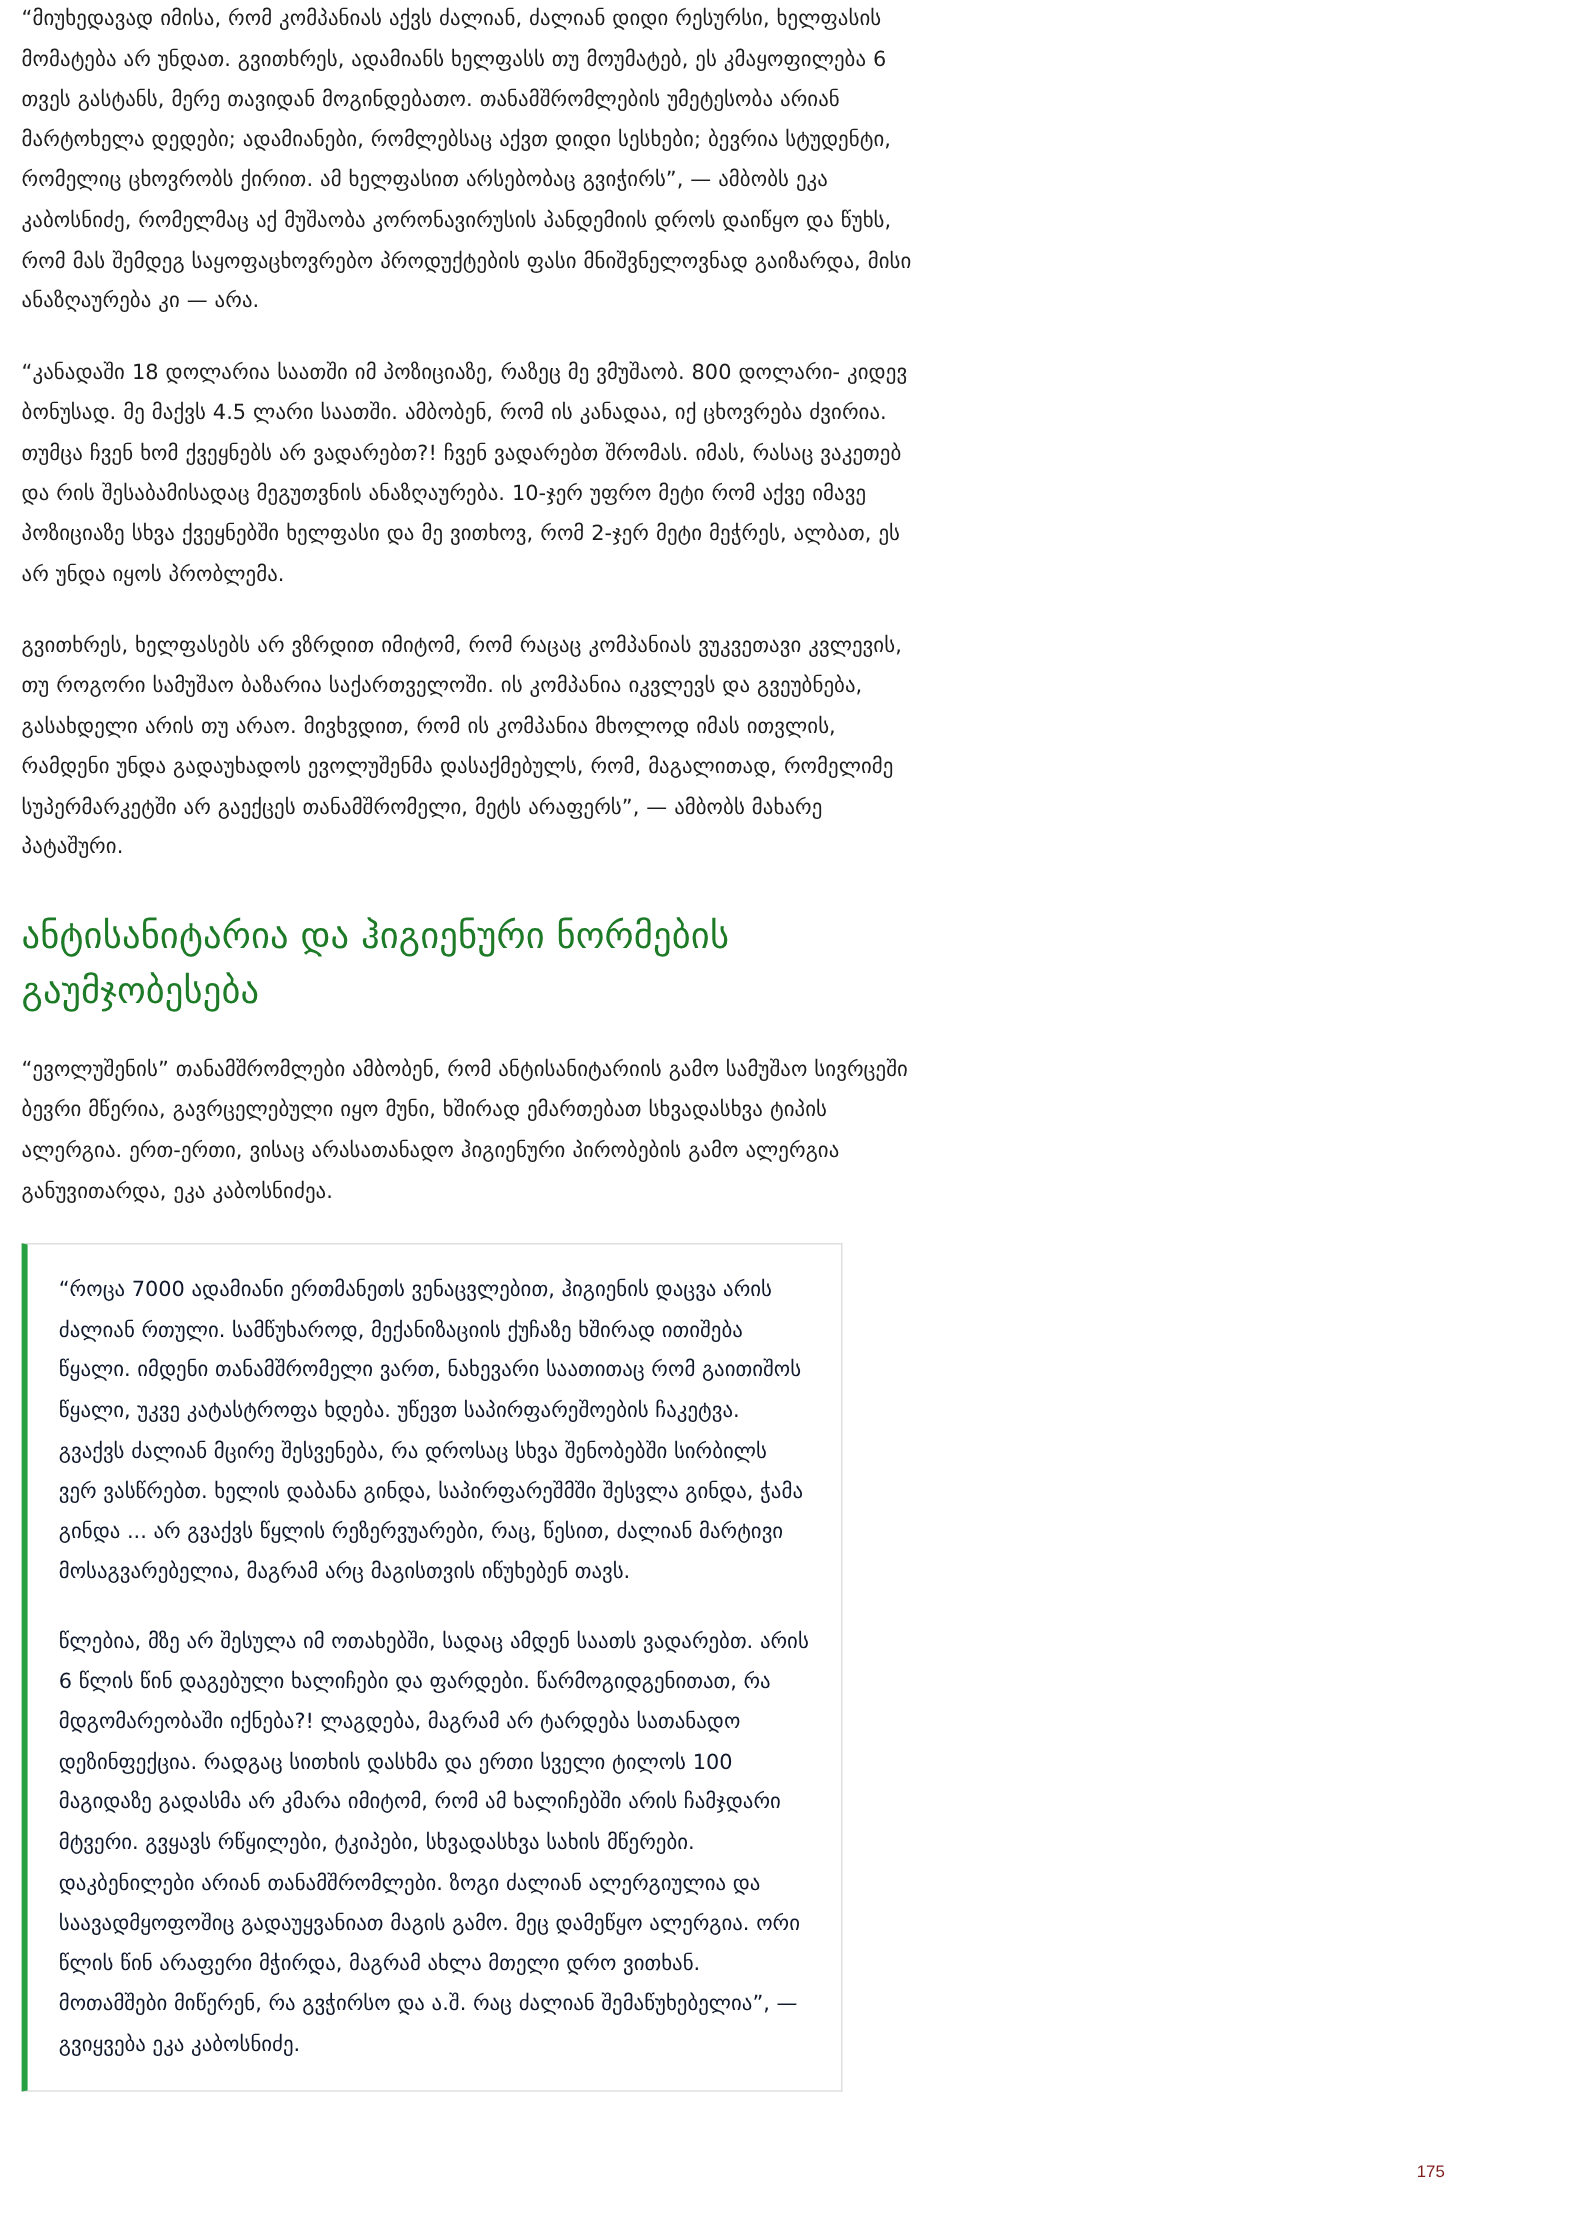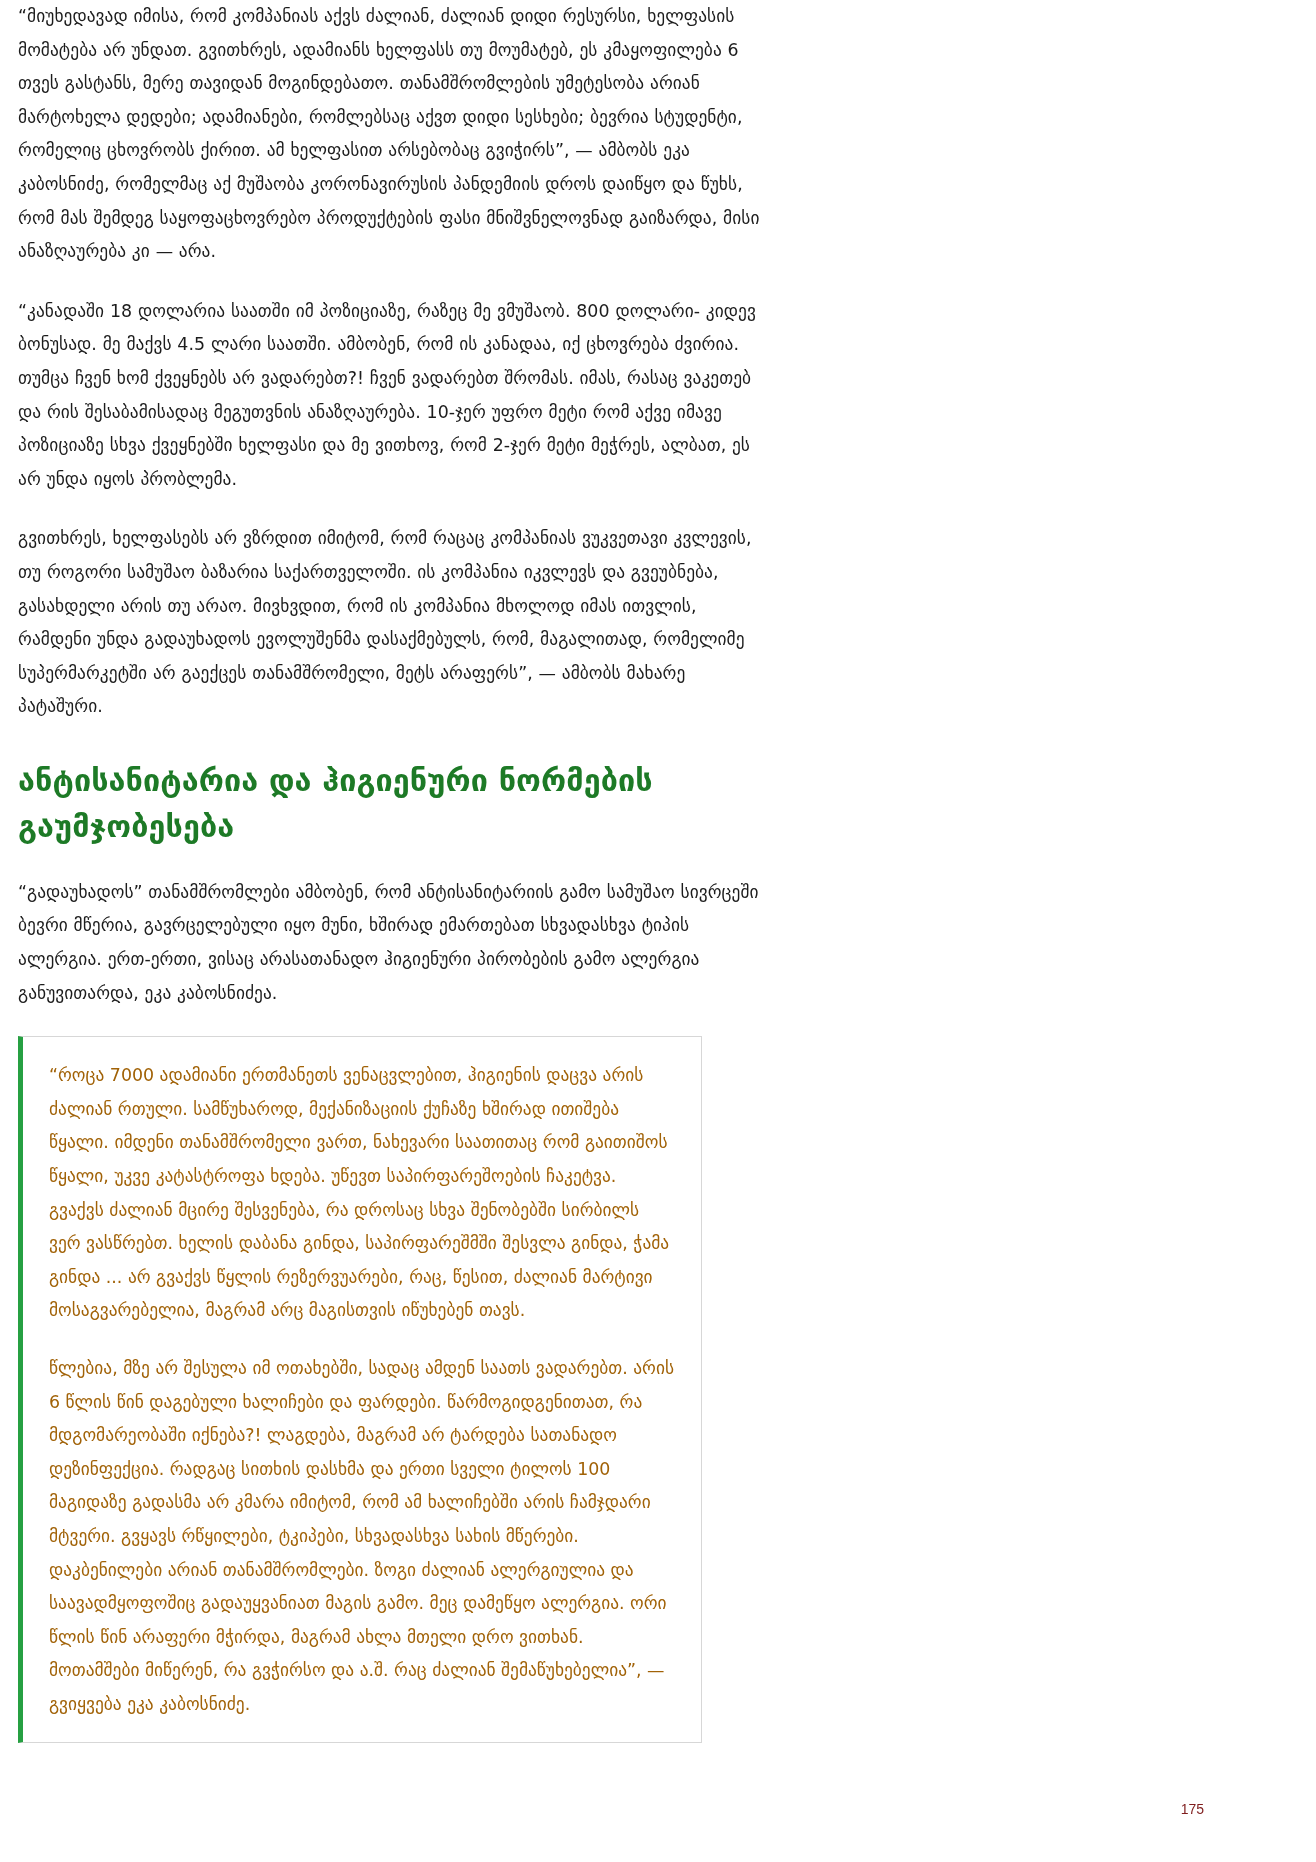--- a/index.html
+++ b/index.html
@@ -40,42 +40,42 @@
     color: #1c1c1c;
     text-align: left;
     letter-spacing: 0.05px;
     word-spacing: 0.2px;
   }
 
   h2.section-heading {
     margin: 34px 0 26px 0;
     font-size: 30.5px;
     line-height: 46px;
-    font-weight: bold;
+    font-weight: normal;
     color: #1d7a26;
     letter-spacing: 0.1px;
   }
 
   .blockquote-box {
     margin: 10px 0 26px 0;
     border-left: 5px solid #26a042;
     border-top: 1px solid #d7d7d7;
     border-right: 1px solid #d7d7d7;
     border-bottom: 1px solid #d7d7d7;
     padding: 22px 26px 20px 26px;
     background: #ffffff;
     width: 684px;
     box-sizing: border-box;
   }
 
   .blockquote-box p {
     margin: 0 0 24px 0;
     font-size: 17.4px;
     line-height: 33.6px;
-    color: #a16207;
+    color: #0f172a;
   }
   .blockquote-box p:last-child {
     margin-bottom: 0;
   }
 
   .page-number {
     position: absolute;
     right: 112px;
     top: 1800px;
     font-size: 14px;
@@ -92,21 +92,21 @@
 
     <p class="body-text">“მიუხედავად იმისა, რომ კომპანიას აქვს ძალიან, ძალიან დიდი რესურსი, ხელფასის მომატება არ უნდათ. გვითხრეს, ადამიანს ხელფასს თუ მოუმატებ, ეს კმაყოფილება 6 თვეს გასტანს, მერე თავიდან მოგინდებათო. თანამშრომლების უმეტესობა არიან მარტოხელა დედები; ადამიანები, რომლებსაც აქვთ დიდი სესხები; ბევრია სტუდენტი, რომელიც ცხოვრობს ქირით. ამ ხელფასით არსებობაც გვიჭირს”, — ამბობს ეკა კაბოსნიძე, რომელმაც აქ მუშაობა კორონავირუსის პანდემიის დროს დაიწყო და წუხს, რომ მას შემდეგ საყოფაცხოვრებო პროდუქტების ფასი მნიშვნელოვნად გაიზარდა, მისი ანაზღაურება კი — არა.</p>
 
 
     <p class="body-text">“კანადაში 18 დოლარია საათში იმ პოზიციაზე, რაზეც მე ვმუშაობ. 800 დოლარი- კიდევ ბონუსად. მე მაქვს 4.5 ლარი საათში. ამბობენ, რომ ის კანადაა, იქ ცხოვრება ძვირია. თუმცა ჩვენ ხომ ქვეყნებს არ ვადარებთ?! ჩვენ ვადარებთ შრომას. იმას, რასაც ვაკეთებ და რის შესაბამისადაც მეგუთვნის ანაზღაურება. 10-ჯერ უფრო მეტი რომ აქვე იმავე პოზიციაზე სხვა ქვეყნებში ხელფასი და მე ვითხოვ, რომ 2-ჯერ მეტი მეჭრეს, ალბათ, ეს არ უნდა იყოს პრობლემა.</p>
 
     <p class="body-text">გვითხრეს, ხელფასებს არ ვზრდით იმიტომ, რომ რაცაც კომპანიას ვუკვეთავი კვლევის, თუ როგორი სამუშაო ბაზარია საქართველოში. ის კომპანია იკვლევს და გვეუბნება, გასახდელი არის თუ არაო. მივხვდით, რომ ის კომპანია მხოლოდ იმას ითვლის, რამდენი უნდა გადაუხადოს ევოლუშენმა დასაქმებულს, რომ, მაგალითად, რომელიმე სუპერმარკეტში არ გაექცეს თანამშრომელი, მეტს არაფერს”, — ამბობს მახარე პატაშური.</p>
 
     <h2 class="section-heading">ანტისანიტარია და ჰიგიენური ნორმების გაუმჯობესება</h2>
 
-    <p class="body-text">“გადაუხადოს” თანამშრომლები ამბობენ, რომ ანტისანიტარიის გამო სამუშაო სივრცეში ბევრი მწერია, გავრცელებული იყო მუნი, ხშირად ემართებათ სხვადასხვა ტიპის ალერგია. ერთ-ერთი, ვისაც არასათანადო ჰიგიენური პირობების გამო ალერგია განუვითარდა, ეკა კაბოსნიძეა.</p>
+    <p class="body-text">“ევოლუშენის” თანამშრომლები ამბობენ, რომ ანტისანიტარიის გამო სამუშაო სივრცეში ბევრი მწერია, გავრცელებული იყო მუნი, ხშირად ემართებათ სხვადასხვა ტიპის ალერგია. ერთ-ერთი, ვისაც არასათანადო ჰიგიენური პირობების გამო ალერგია განუვითარდა, ეკა კაბოსნიძეა.</p>
 
     <div class="blockquote-box">
       <p>“როცა 7000 ადამიანი ერთმანეთს ვენაცვლებით, ჰიგიენის დაცვა არის ძალიან რთული. სამწუხაროდ, მექანიზაციის ქუჩაზე ხშირად ითიშება წყალი. იმდენი თანამშრომელი ვართ, ნახევარი საათითაც რომ გაითიშოს წყალი, უკვე კატასტროფა ხდება. უწევთ საპირფარეშოების ჩაკეტვა. გვაქვს ძალიან მცირე შესვენება, რა დროსაც სხვა შენობებში სირბილს ვერ ვასწრებთ. ხელის დაბანა გინდა, საპირფარეშმში შესვლა გინდა, ჭამა გინდა ... არ გვაქვს წყლის რეზერვუარები, რაც, წესით, ძალიან მარტივი მოსაგვარებელია, მაგრამ არც მაგისთვის იწუხებენ თავს.</p>
       <p>წლებია, მზე არ შესულა იმ ოთახებში, სადაც ამდენ საათს ვადარებთ. არის 6 წლის წინ დაგებული ხალიჩები და ფარდები. წარმოგიდგენითათ, რა მდგომარეობაში იქნება?! ლაგდება, მაგრამ არ ტარდება სათანადო დეზინფექცია. რადგაც სითხის დასხმა და ერთი სველი ტილოს 100 მაგიდაზე გადასმა არ კმარა იმიტომ, რომ ამ ხალიჩებში არის ჩამჯდარი მტვერი. გვყავს რწყილები, ტკიპები, სხვადასხვა სახის მწერები. დაკბენილები არიან თანამშრომლები. ზოგი ძალიან ალერგიულია და საავადმყოფოშიც გადაუყვანიათ მაგის გამო. მეც დამეწყო ალერგია. ორი წლის წინ არაფერი მჭირდა, მაგრამ ახლა მთელი დრო ვითხან. მოთამშები მიწერენ, რა გვჭირსო და ა.შ. რაც ძალიან შემაწუხებელია”, — გვიყვება ეკა კაბოსნიძე.</p>
     </div>
 
   </div>
 
   <div class="page-number">175</div>
 </div>

